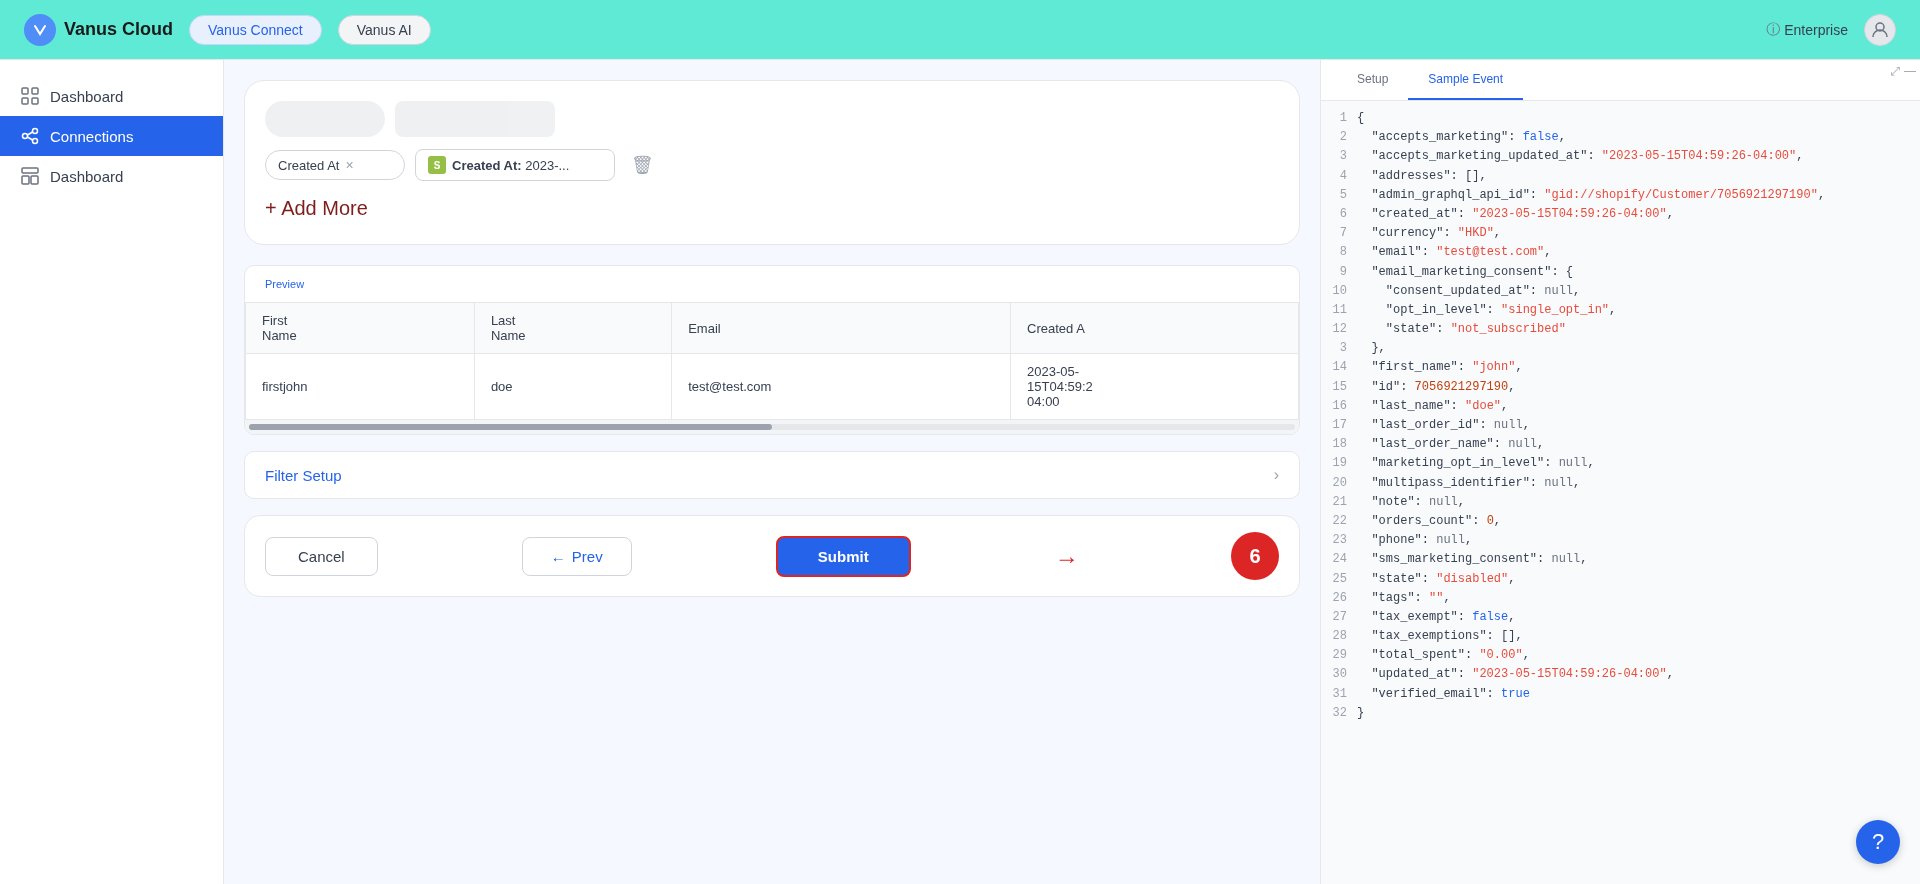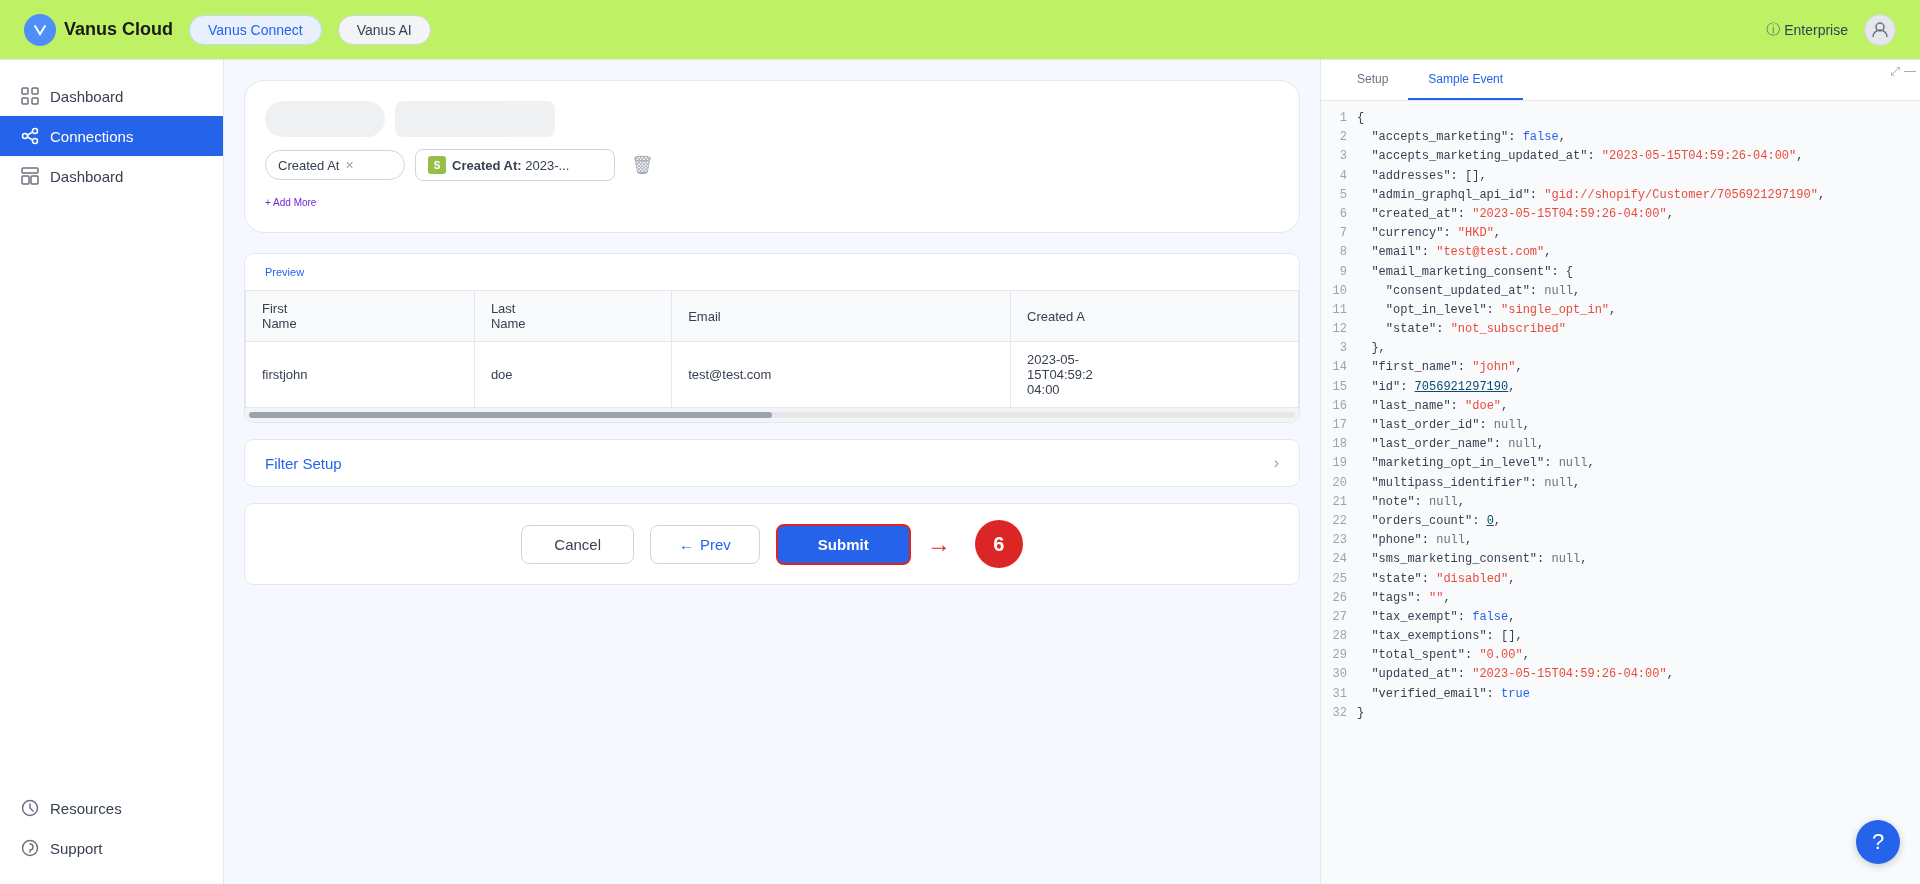--- a/index.html
+++ b/index.html
@@ -1,21 +1,21 @@
 <!DOCTYPE html>
 <html><head>
   <meta charset="utf-8">
   <style>
     * { box-sizing: border-box; margin: 0; padding: 0; }
     body { font-family: -apple-system, BlinkMacSystemFont, 'Segoe UI', sans-serif; background: #f0f4f8; display: flex; flex-direction: column; height: 884px; overflow: hidden; }
 
     
     .topnav {
       display: flex; align-items: center; height: 60px;
-      background: #bef264; border-bottom: 1px solid #e5e7eb;
+      background: #5eead4; border-bottom: 1px solid #e5e7eb;
       padding: 0 24px; gap: 16px; flex-shrink: 0;
     }
     .logo { display: flex; align-items: center; gap: 8px; font-weight: 700; font-size: 18px; color: #1a1a1a; }
     .logo-icon { width: 32px; height: 32px; background: #4f8ef7; border-radius: 50%; display: flex; align-items: center; justify-content: center; color: #fff; font-size: 14px; }
     .nav-btn { padding: 6px 18px; border-radius: 20px; border: 1px solid #d1d5db; background: #f3f4f6; font-size: 14px; cursor: pointer; color: #374151; }
     .nav-btn.active { background: #e8f0fe; border-color: #c7d7fc; color: #2563eb; }
     .nav-right { margin-left: auto; display: flex; align-items: center; gap: 16px; }
     .enterprise-btn { display: flex; align-items: center; gap: 4px; font-size: 14px; color: #374151; }
     .user-avatar { width: 32px; height: 32px; border-radius: 50%; border: 1px solid #d1d5db; background: #e5e7eb; display: flex; align-items: center; justify-content: center; }
 
@@ -57,22 +57,22 @@
     .field-tag .close-x { color: #9ca3af; cursor: pointer; font-size: 14px; }
     .field-value {
       display: flex; align-items: center; gap: 6px;
       border: 1px solid #d1d5db; border-radius: 8px; padding: 6px 12px;
       background: #fff; font-size: 13px; color: #374151; min-width: 200px;
     }
     .shopify-icon { width: 18px; height: 18px; background: #96bf48; border-radius: 3px; display: flex; align-items: center; justify-content: center; color: #fff; font-size: 10px; font-weight: bold; }
     .delete-btn { background: none; border: none; color: #9ca3af; cursor: pointer; font-size: 18px; padding: 2px 6px; }
 
     .add-more-btn {
-      color: #6d28d9; background: none; border: none; cursor: pointer;
-      font-size: 10px; padding: 4px 0; display: flex; align-items: center; gap: 4px;
+      color: #7f1d1d; background: none; border: none; cursor: pointer;
+      font-size: 20px; padding: 4px 0; display: flex; align-items: center; gap: 4px;
     }
 
     
     .preview-section { background: #fff; margin: 0 20px 16px 20px; border-radius: 10px; border: 1px solid #e5e7eb; overflow: hidden; }
     .preview-header { padding: 12px 20px; font-size: 11px; color: #2563eb; font-weight: 500; }
 
     
     .preview-table { width: 100%; border-collapse: collapse; font-size: 13px; }
     .preview-table th { border: 1px solid #e5e7eb; padding: 10px 16px; text-align: left; font-weight: 500; color: #374151; background: #f9fafb; }
     .preview-table td { border: 1px solid #e5e7eb; padding: 10px 16px; color: #374151; }
@@ -120,21 +120,21 @@
     .json-tab.active { color: #2563eb; border-bottom-color: #2563eb; }
 
     
     .json-content { flex: 1; overflow-y: auto; font-family: 'Courier New', monospace; font-size: 12px; line-height: 1.6; padding: 8px 0; }
     .json-line { display: flex; gap: 0; }
     .line-num { width: 36px; text-align: right; padding-right: 10px; color: #9ca3af; user-select: none; flex-shrink: 0; }
     .line-content { flex: 1; padding-right: 16px; white-space: pre; }
     .json-key { color: #374151; }
     .json-str { color: #e74c3c; }
     .json-bool { color: #2563eb; }
-    .json-num { color: #0c4a6e; text-decoration: underline; }
+    .json-num { color: #c2410c; }
     .json-null { color: #6b7280; }
     .json-punct { color: #374151; }
     .panel-ctrl-btn { background: none; border: none; color: #9ca3af; font-size: 12px; cursor: pointer; }
 
     
     .help-btn {
       position: fixed; bottom: 20px; right: 20px;
       width: 44px; height: 44px; border-radius: 50%;
       background: #2563eb; color: #fff; border: none;
       font-size: 22px; cursor: pointer; display: flex; align-items: center; justify-content: center;
@@ -203,40 +203,20 @@
     </div>
     <div class="sidebar-item">
       <span class="si-icon">
         <svg width="18" height="18" viewBox="0 0 18 18" fill="none">
           <rect x="1" y="1" width="16" height="5" rx="1" stroke="#6b7280" stroke-width="1.5"></rect>
           <rect x="1" y="9" width="7" height="8" rx="1" stroke="#6b7280" stroke-width="1.5"></rect>
           <rect x="10" y="9" width="7" height="8" rx="1" stroke="#6b7280" stroke-width="1.5"></rect>
         </svg>
       </span>
       <span>Dashboard</span>
-    </div>
-    <div class="sidebar-bottom">
-      <div class="sidebar-item">
-        <span class="si-icon">
-          <svg width="18" height="18" viewBox="0 0 18 18" fill="none">
-            <circle cx="9" cy="9" r="7.5" stroke="#6b7280" stroke-width="1.5"></circle>
-            <path d="M9 5v4l3 3" stroke="#6b7280" stroke-width="1.5" stroke-linecap="round"></path>
-          </svg>
-        </span>
-        <span>Resources</span>
-      </div>
-      <div class="sidebar-item">
-        <span class="si-icon">
-          <svg width="18" height="18" viewBox="0 0 18 18" fill="none">
-            <circle cx="9" cy="9" r="7.5" stroke="#6b7280" stroke-width="1.5"></circle>
-            <path d="M9 13v-1M9 5a3 3 0 0 1 0 6" stroke="#6b7280" stroke-width="1.5" stroke-linecap="round"></path>
-          </svg>
-        </span>
-        <span>Support</span>
-      </div>
     </div>
   </aside>
 
   <div class="content-area">
 
     <div class="main-panel">
 
       <div class="form-section">
 
         <div class="partial-top">
@@ -289,21 +269,21 @@
             <div class="scrollbar-thumb"></div>
           </div>
         </div>
       </div>
 
       <div class="filter-setup">
         <span class="filter-setup-label">Filter Setup</span>
         <span class="filter-chevron">›</span>
       </div>
 
-      <div class="action-bar" style="margin:0 20px 0 20px; border-radius:10px; border:1px solid #e5e7eb;">
+      <div class="action-bar" style="margin:0 20px 0 20px; border-radius:16px; border:1px solid #e5e7eb;justify-content:space-between;">
         <button class="btn-cancel">Cancel</button>
         <button class="btn-prev">
           <span>←</span>
           <span>Prev</span>
         </button>
         <button class="btn-submit">Submit</button>
         <span class="arrow-right">→</span>
         <div class="step-indicator">6</div>
       </div>
     </div>

